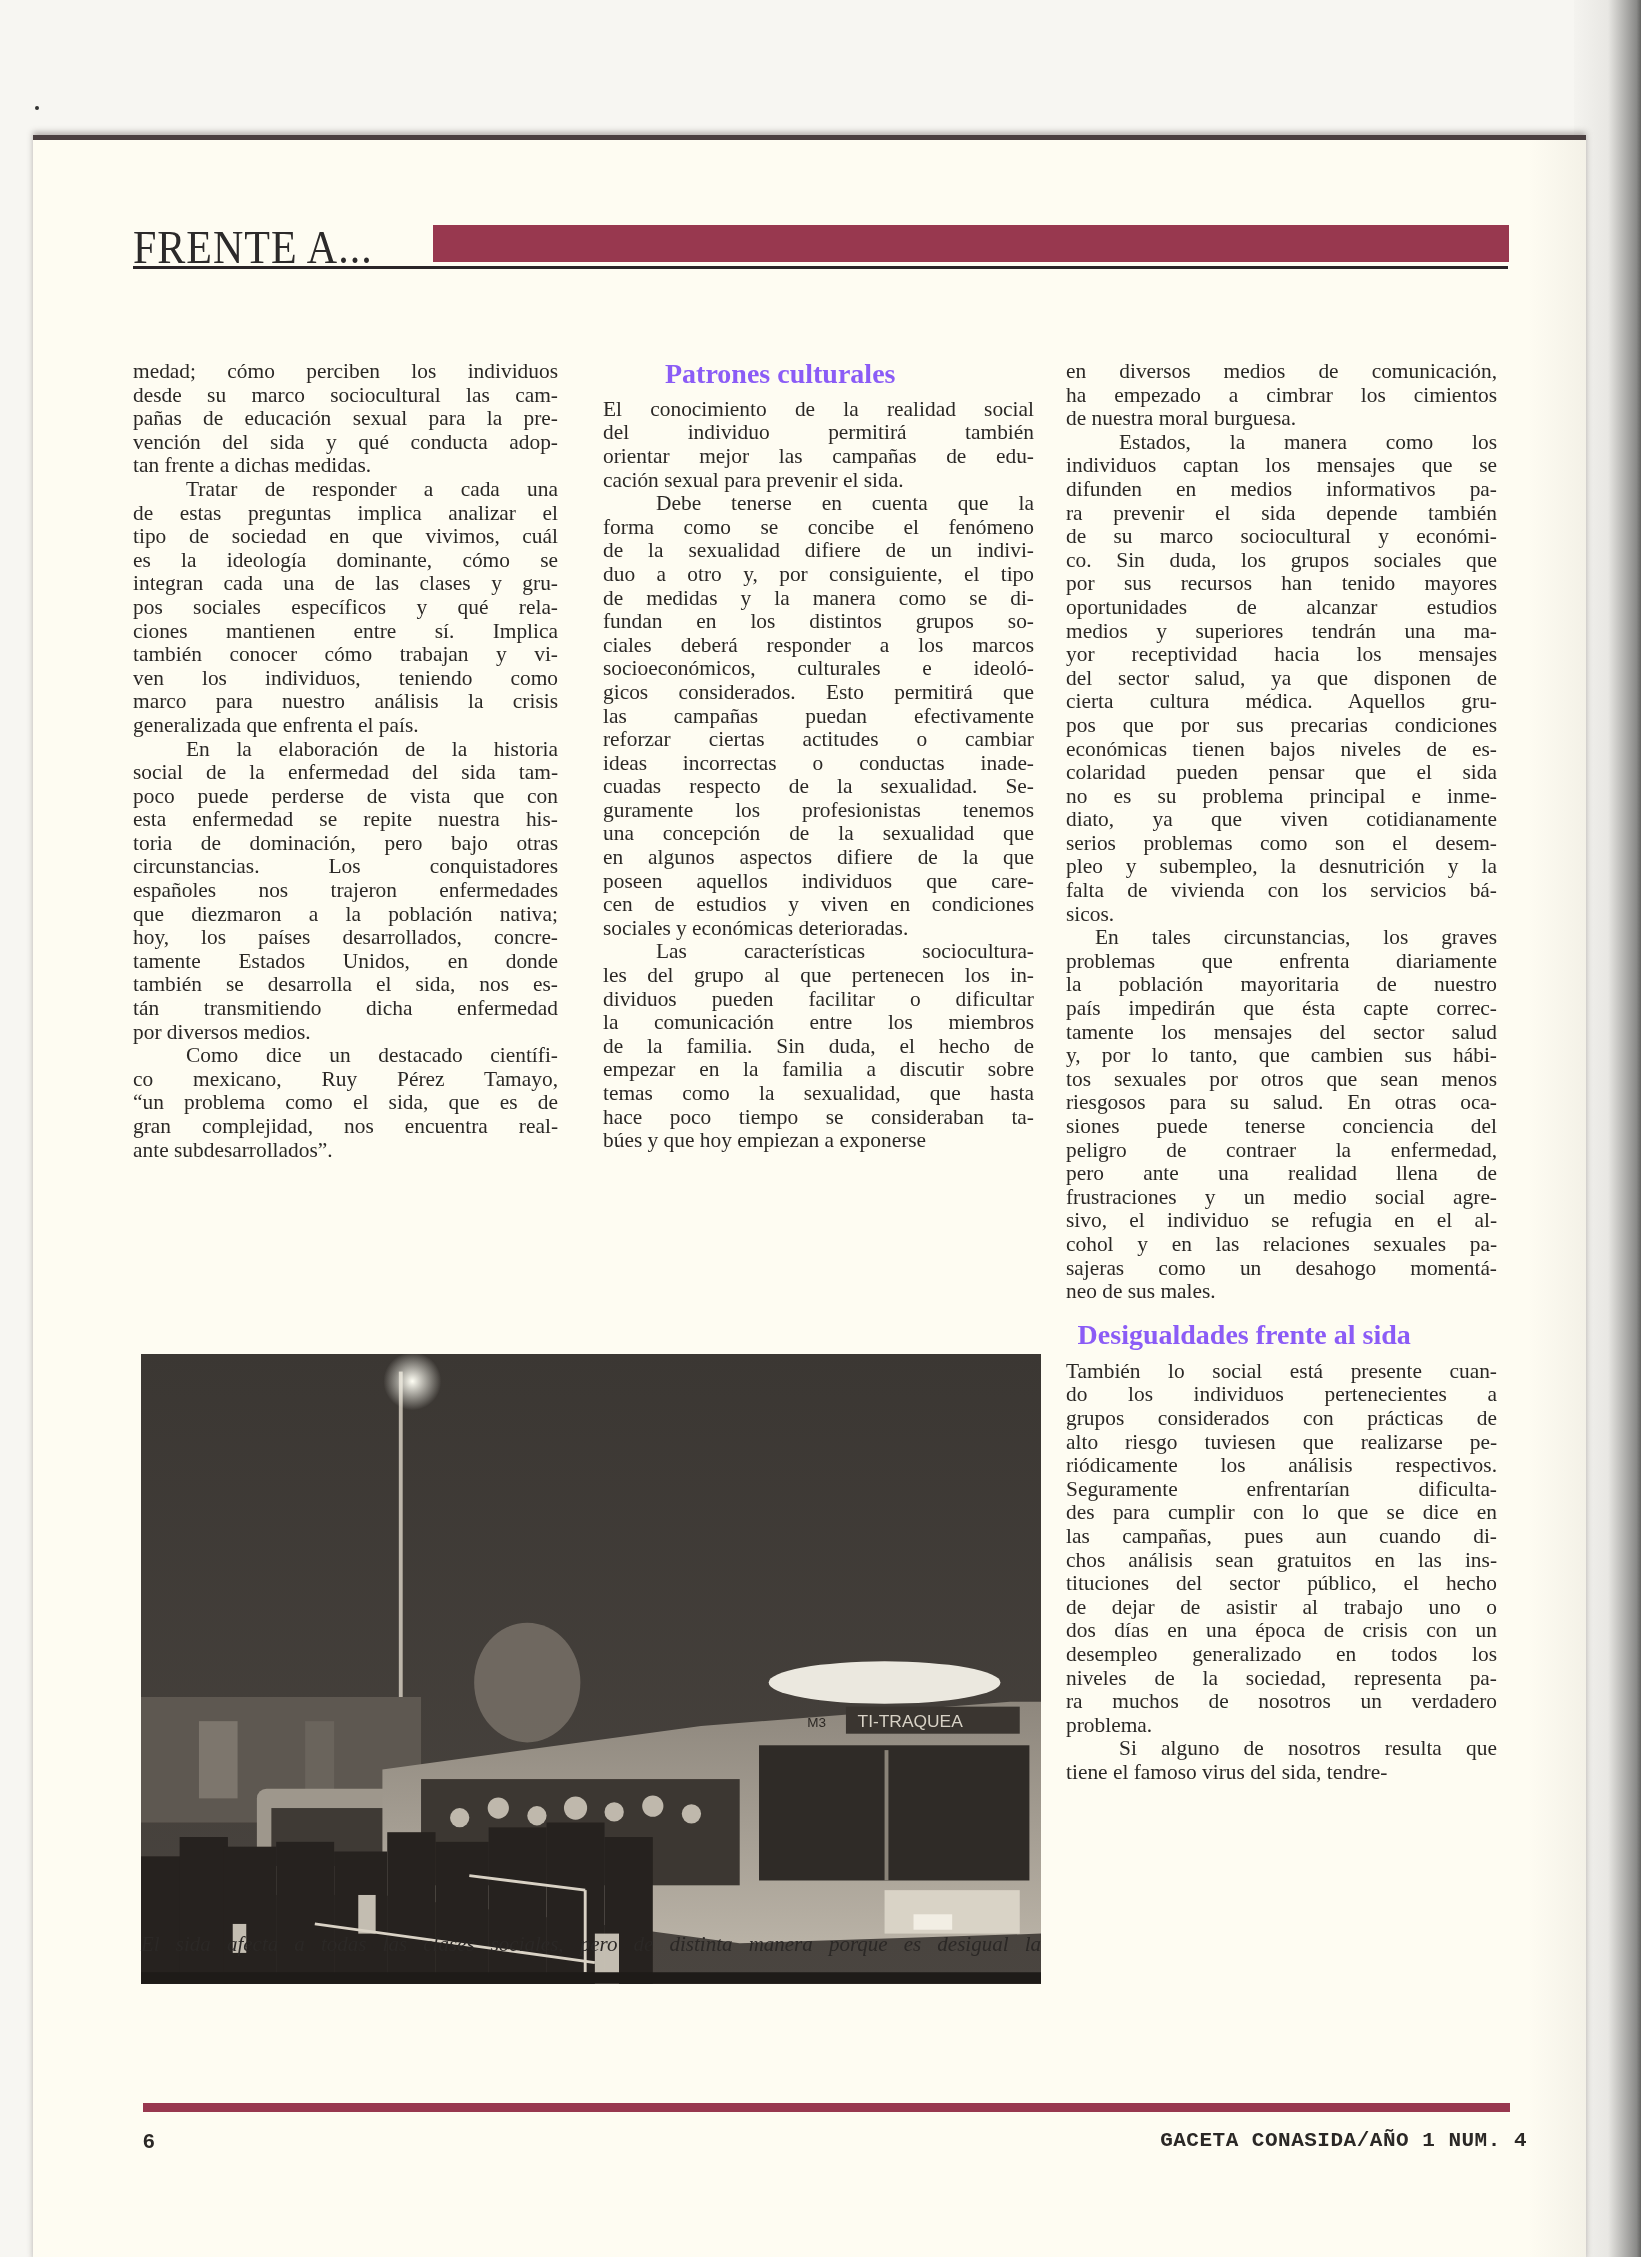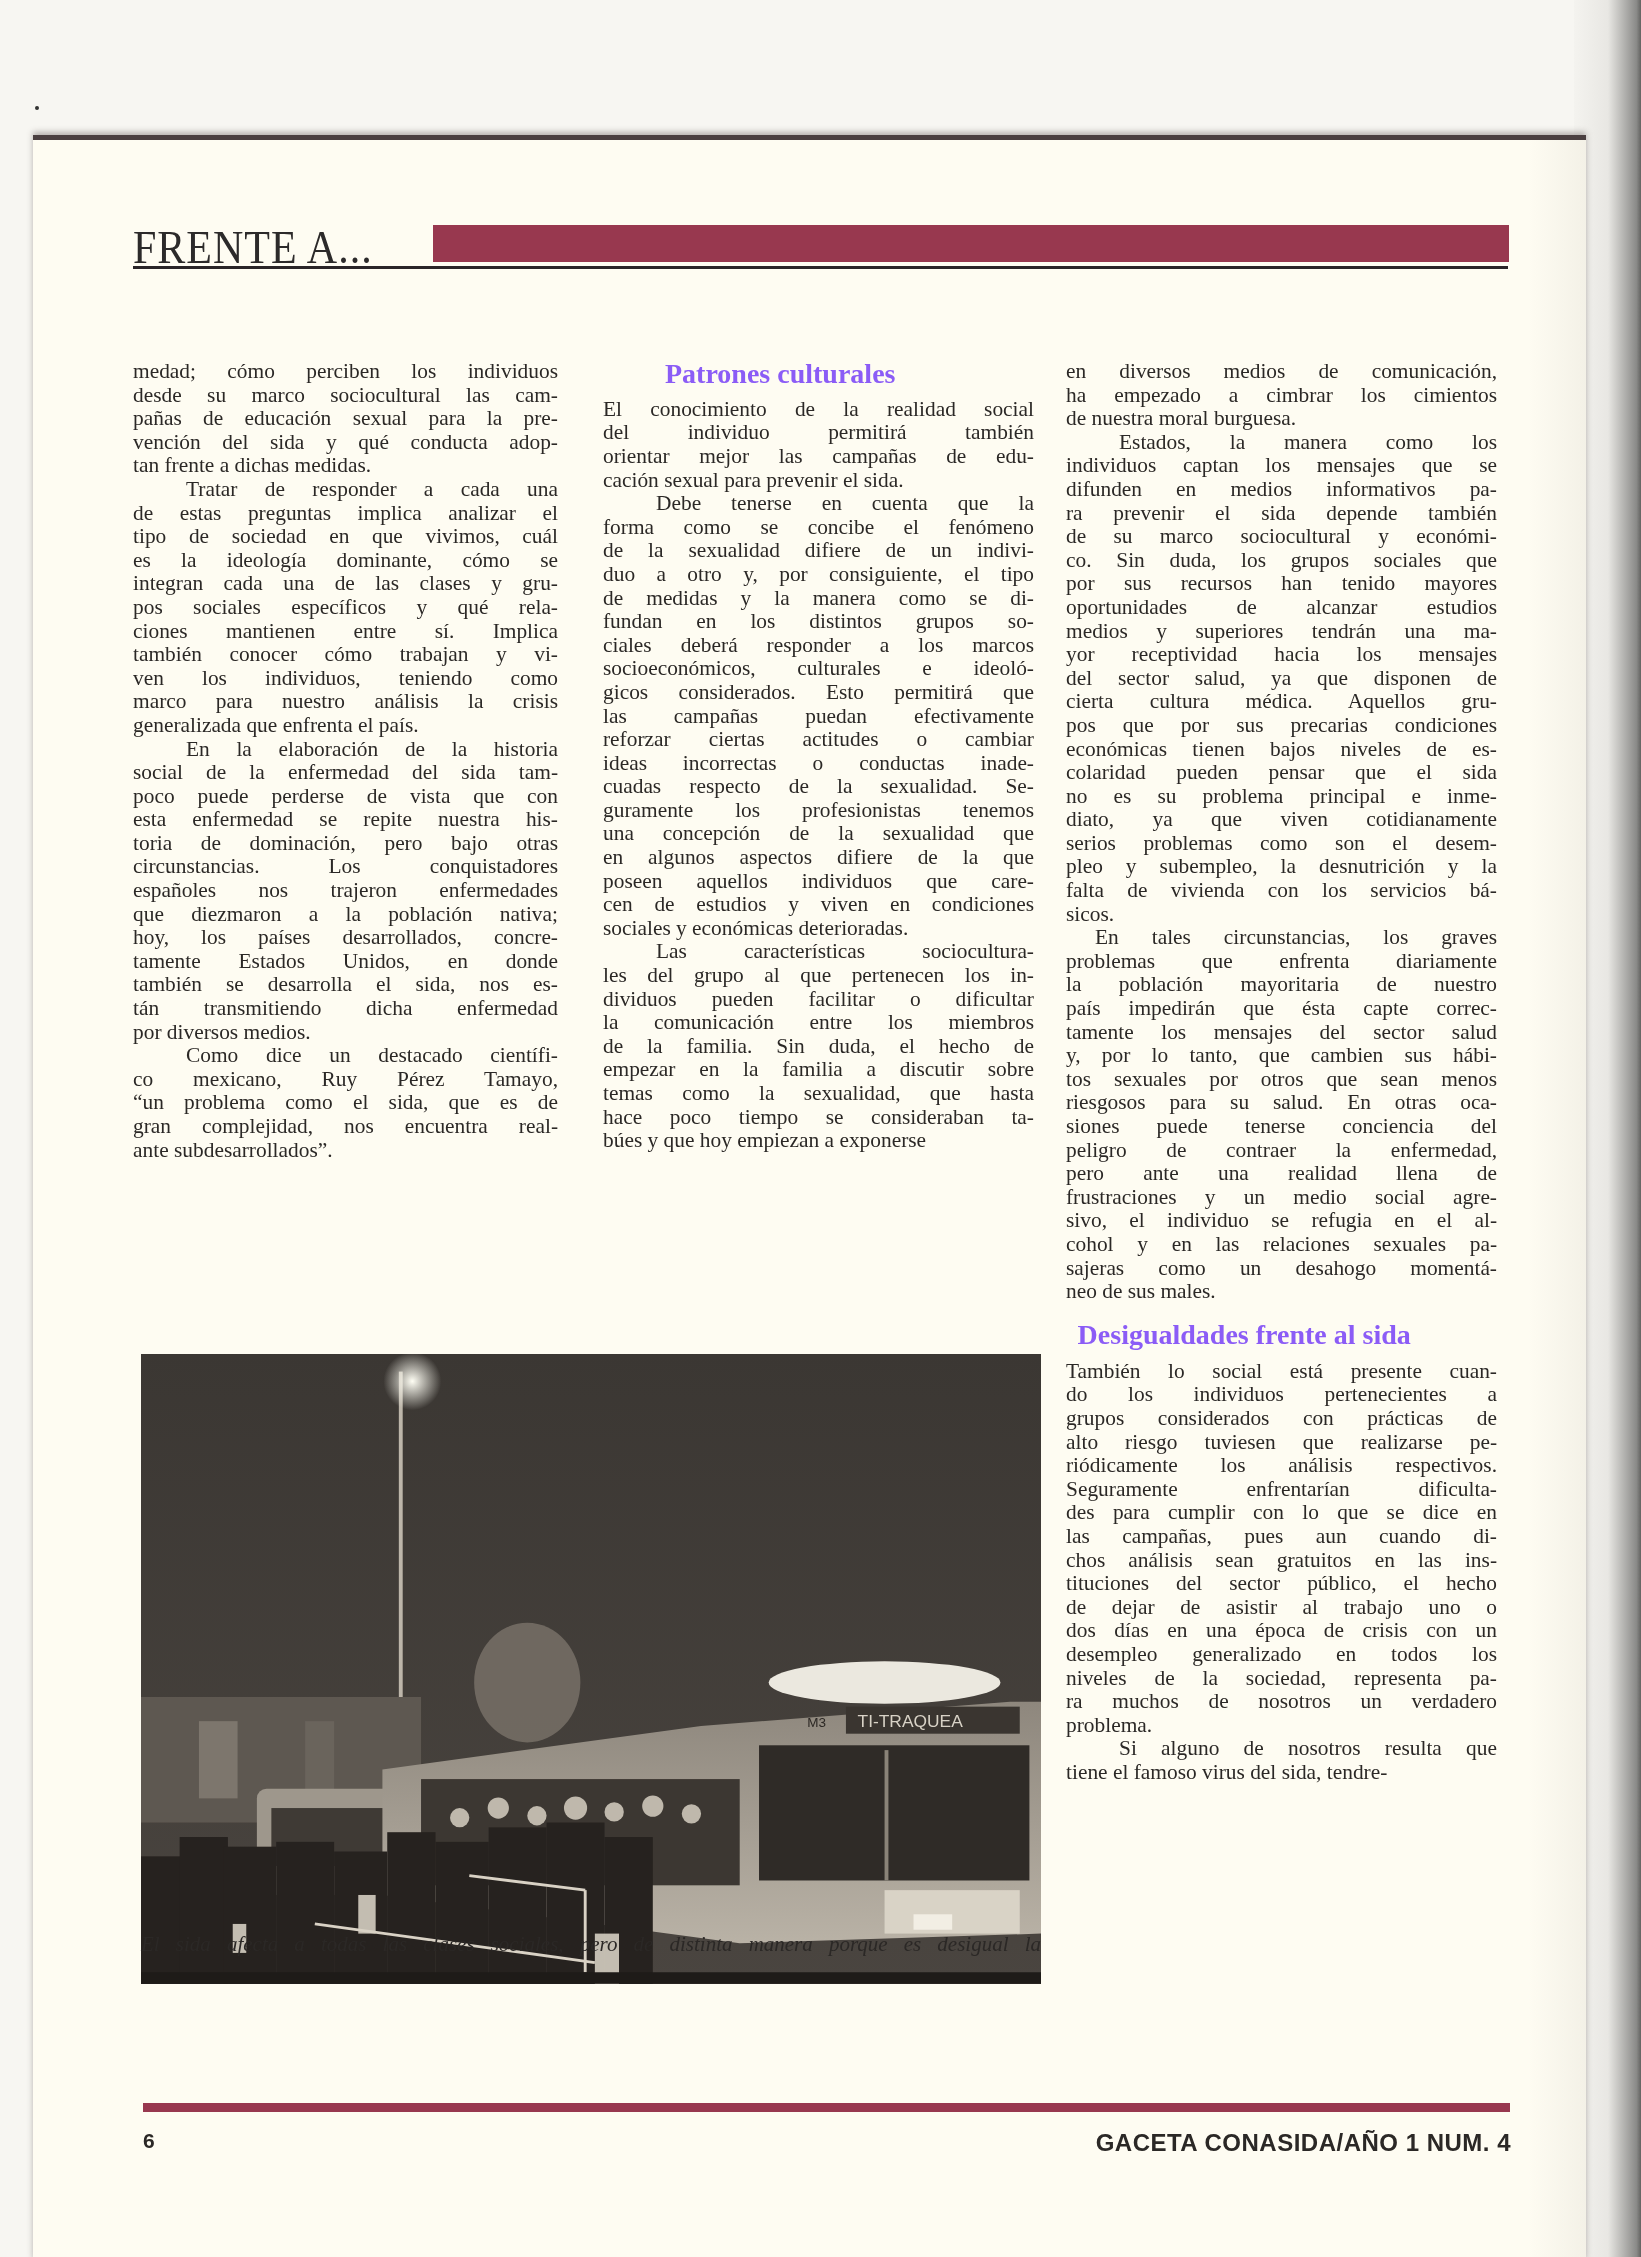--- a/index.html
+++ b/index.html
@@ -73,22 +73,22 @@
   
   .footer-bar {
     position: absolute; left: 110px; top: 1963px; width: 1367px; height: 8.7px;
     background: #98384f;
   }
   .page-number {
     position: absolute; left: 110px; top: 1989px;
     font-family: "Liberation Sans", sans-serif; font-weight: bold; font-size: 21px; color: #2b2826;
   }
   .pub-info {
-    position: absolute; right: 75px; top: 1989px;
-    font-family: Liberation Sans, sans-serif; font-weight: bold; font-size: 24px;
+    position: absolute; right: 59px; top: 1989px;
+    font-family: Liberation Mono, monospace; font-weight: bold; font-size: 21px;
     letter-spacing: 0.5px; color: #2b2826;
   }
   .stray-dot { position: absolute; width: 3.9px; height: 3.9px; border-radius: 50%; background: #333; }
 </style>
 </head>
 <body>
 
 <div class="scan-shadow-right"></div>
 <div class="stray-dot" style="left:35px;top:106px;"></div>
 

